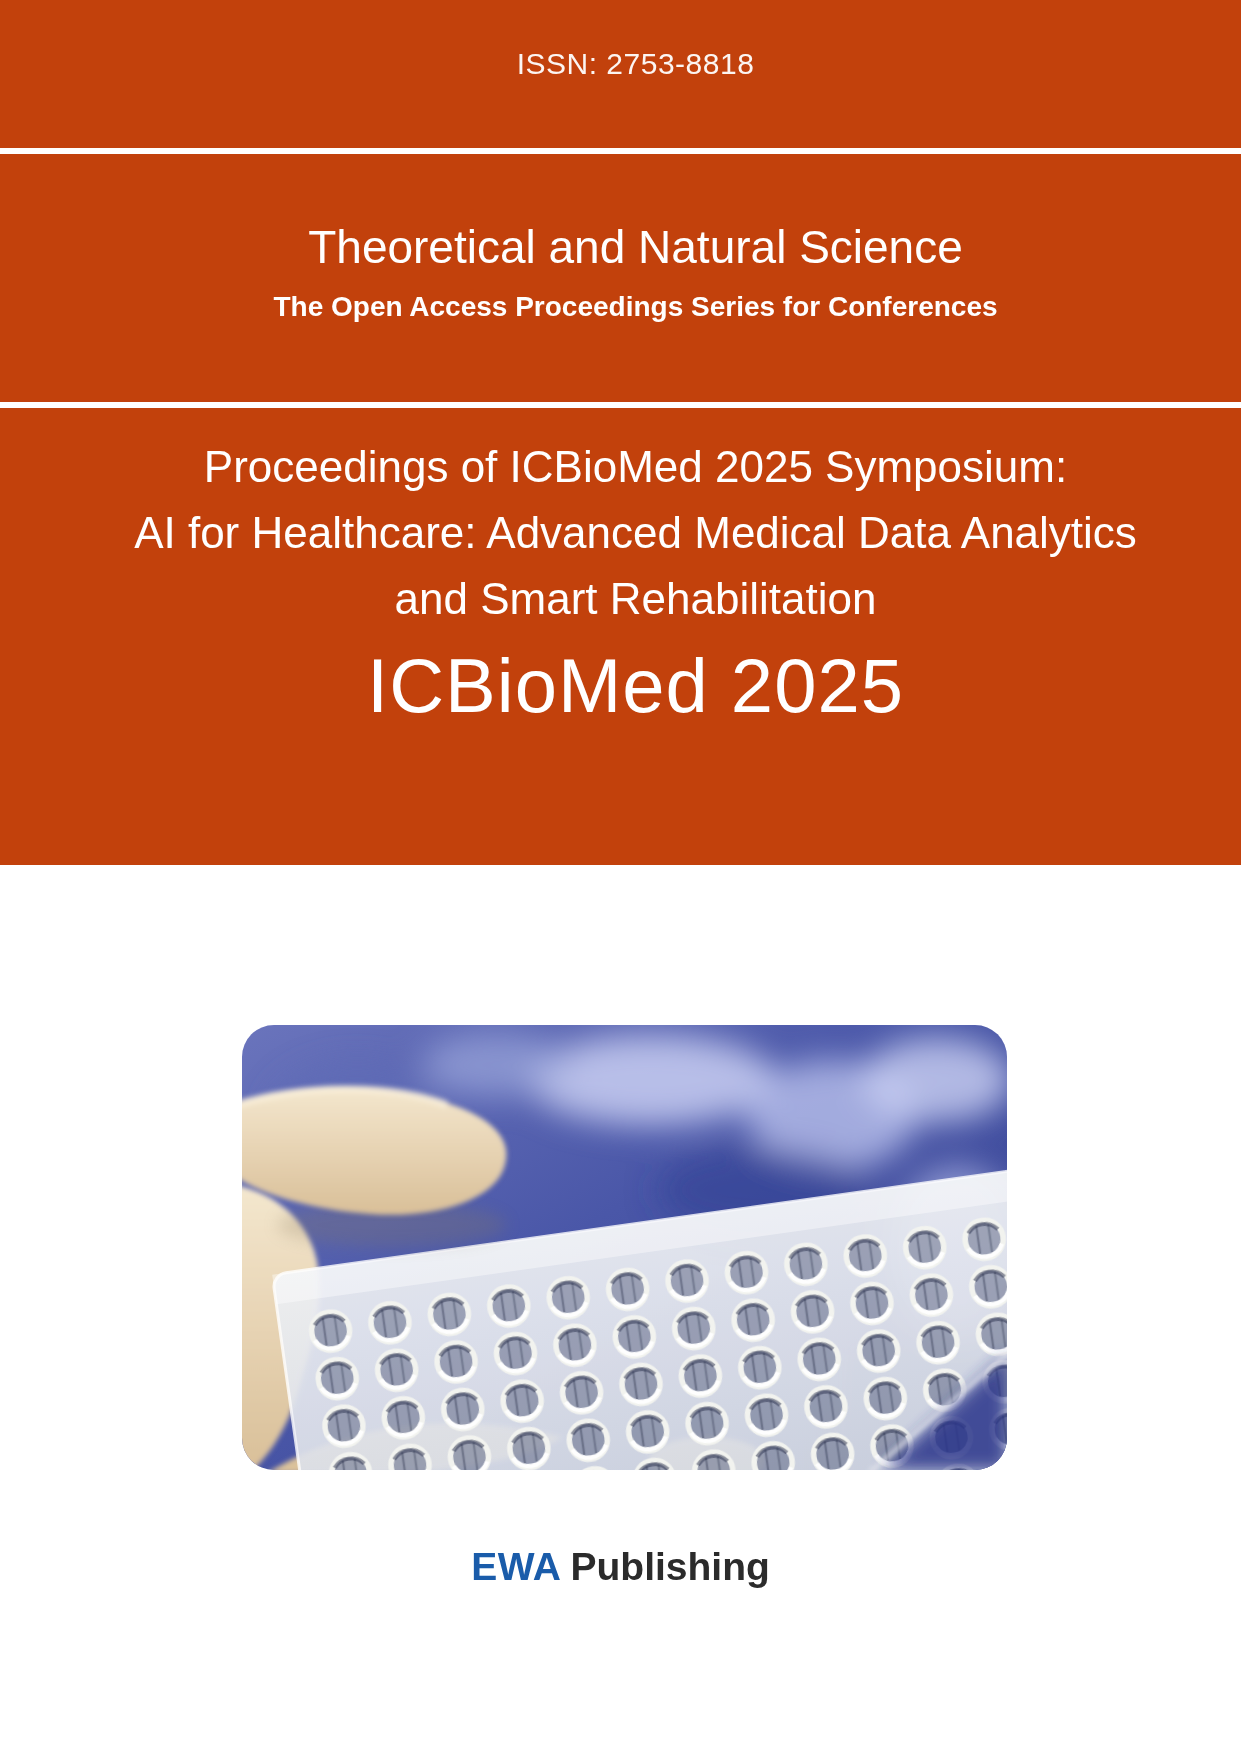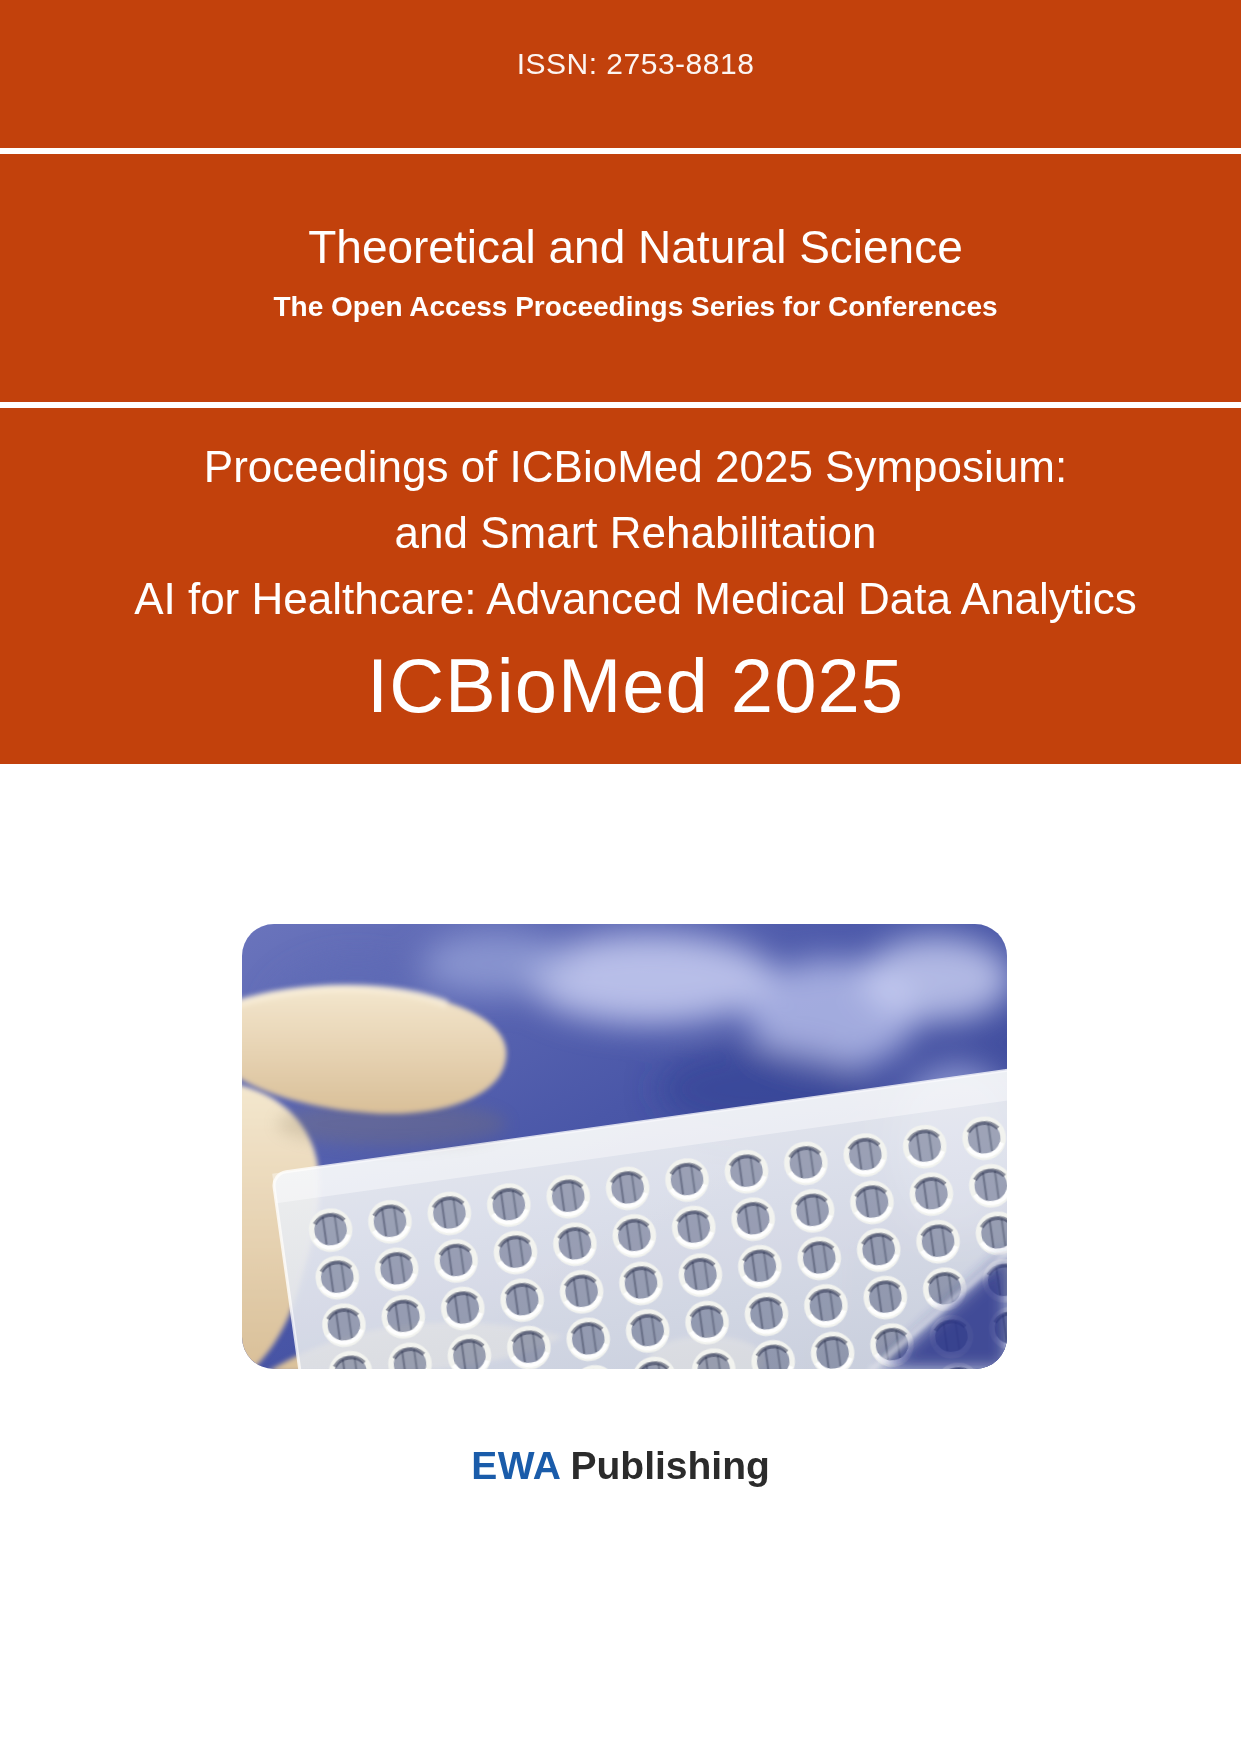--- a/index.html
+++ b/index.html
@@ -19,21 +19,21 @@
     font-size:30px;font-weight:300;line-height:35px;
     color:rgba(255,255,255,0.95);letter-spacing:0.5px;
   }
 
   .rule{height:6px;background:#ffffff;width:1241px;}
 
   .series{height:248px;box-sizing:border-box;padding-top:63px;}
   .series-title{font-size:46px;font-weight:500;line-height:60px;}
   .series-subtitle{font-size:28px;font-weight:600;line-height:36px;margin-top:12px;}
 
-  .proc{height:356px;box-sizing:border-box;padding-top:26px;}
+  .proc{height:457px;box-sizing:border-box;padding-top:26px;}
   .proc-line{font-size:44px;font-weight:400;line-height:66px;}
   .conf-title{font-size:76px;font-weight:400;line-height:92px;margin-top:8px;letter-spacing:1px;}
   .editor{font-size:28px;font-weight:700;line-height:36px;margin-top:33px;}
 
   
   .volume-bar{
     height:82px;background:#6f6c6f;width:1241px;
     display:flex;align-items:center;justify-content:center;
     box-sizing:border-box;padding-left:30px;
   }
@@ -69,24 +69,23 @@
 
     <div class="series band-text">
       <div class="series-title">Theoretical and Natural Science</div>
       <div class="series-subtitle">The Open Access Proceedings Series for Conferences</div>
     </div>
 
     <div class="rule"></div>
 
     <div class="proc band-text">
       <div class="proc-line">Proceedings of ICBioMed 2025 Symposium:</div>
+      <div class="proc-line">AI for Healthcare: Advanced Medical Data Analytics</div>
       <div class="proc-line">and Smart Rehabilitation</div>
-      <div class="proc-line">AI for Healthcare: Advanced Medical Data Analytics</div>
       <div class="conf-title">ICBioMed 2025</div>
-      <div class="editor">Alan Wang</div>
     </div>
 
   </div>
 
 
   <div class="photo">
     <svg width="765" height="445" viewBox="0 0 765 445" xmlns="http://www.w3.org/2000/svg" role="img">
       <defs>
         <linearGradient id="bgGrad" x1="0" y1="0" x2="1" y2="1">
           <stop offset="0" stop-color="#6a74bc"></stop>

